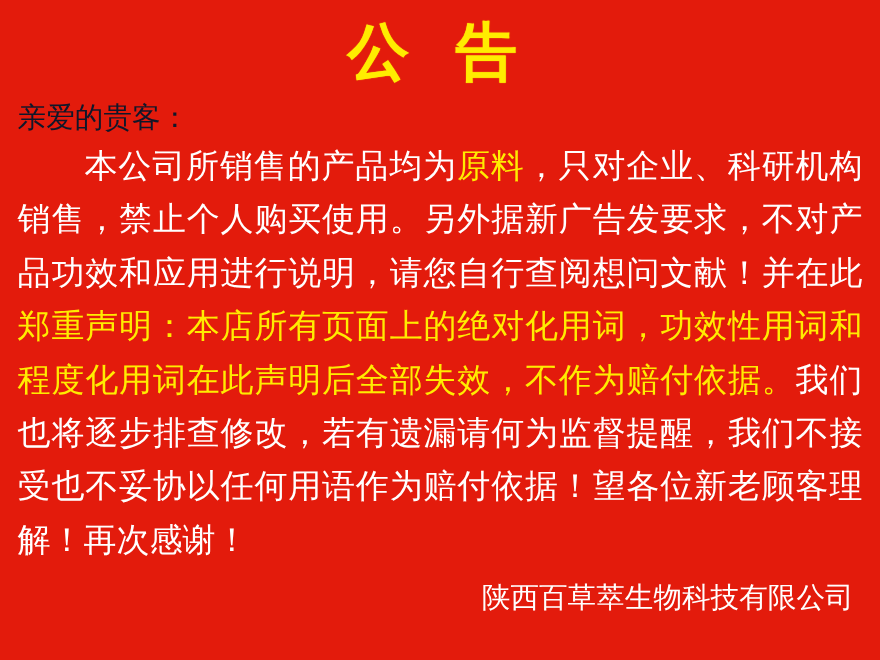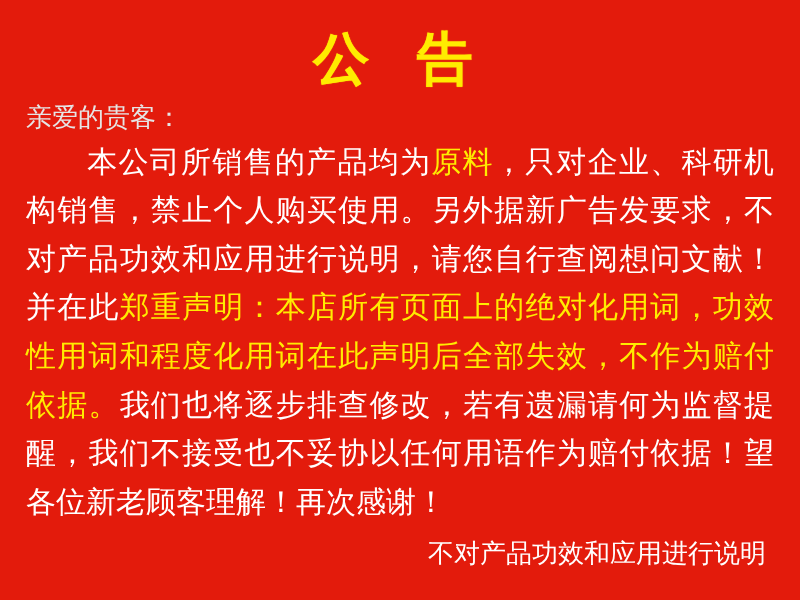--- a/index.html
+++ b/index.html
@@ -12,21 +12,22 @@
     overflow: hidden;
     background: #e01b10;
     font-family: "DejaVu Sans", "Liberation Sans", sans-serif;
   }
   .notice {
     position: relative;
     width: 800px;
     height: 600px;
     background: #e31b0c;
     box-sizing: border-box;
-    padding: 12px;
+    padding: 2px;
+    font-family: Liberation Serif, serif;
   }
   .title {
     text-align: center;
     color: #ffec00;
     font-size: 56px;
     font-weight: bold;
     letter-spacing: 14px;
     padding-top: 16px;
     padding-bottom: 6px;
     line-height: 1.1;
@@ -34,21 +35,21 @@
   }
   .body-text {
     color: #ffffff;
     font-size: 30px;
     line-height: 1.62;
     padding: 0 14px 0 14px;
     text-align: justify;
     text-justify: inter-ideograph;
   }
   .salutation {
-    color: #e5e5e5;
+    color: #0f172a;
     font-size: 26px;
     line-height: 1.62;
     padding: 0 14px;
   }
   .indent {
     display: inline-block;
     width: 2em;
   }
   .hl {
     color: #ffec00;
@@ -67,15 +68,15 @@
 <div class="notice">
 
   <div class="title">公 告</div>
 
   <div class="salutation">亲爱的贵客：</div>
 
   <div class="body-text">
     <span class="indent"></span><span>本公司所销售的产品均为</span><span class="hl">原料</span><span>，只对企业、科研机构销售，禁止个人购买使用。另外据新广告发要求，不对产品功效和应用进行说明，请您自行查阅想问文献！并在此</span><span class="hl">郑重声明：本店所有页面上的绝对化用词，功效性用词和程度化用词在此声明后全部失效，不作为赔付依据。</span><span>我们也将逐步排查修改，若有遗漏请何为监督提醒，我们不接受也不妥协以任何用语作为赔付依据！望各位新老顾客理解！再次感谢！</span>
   </div>
 
-  <div class="signature">不对产品功效和应用进行说明</div>
+  <div class="signature">陕西百草萃生物科技有限公司</div>
 
 </div>
 
 </body></html>

